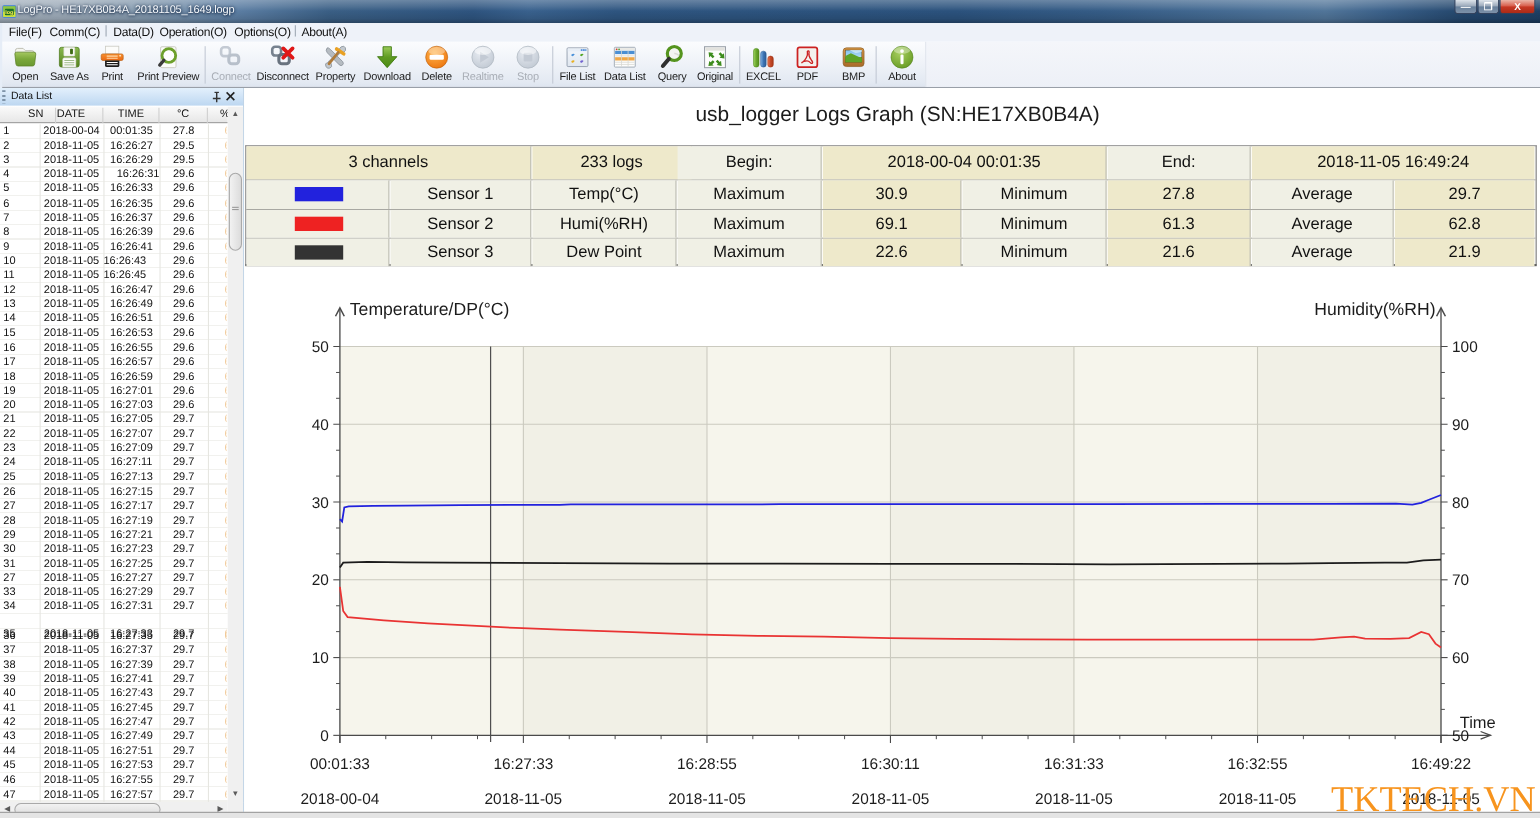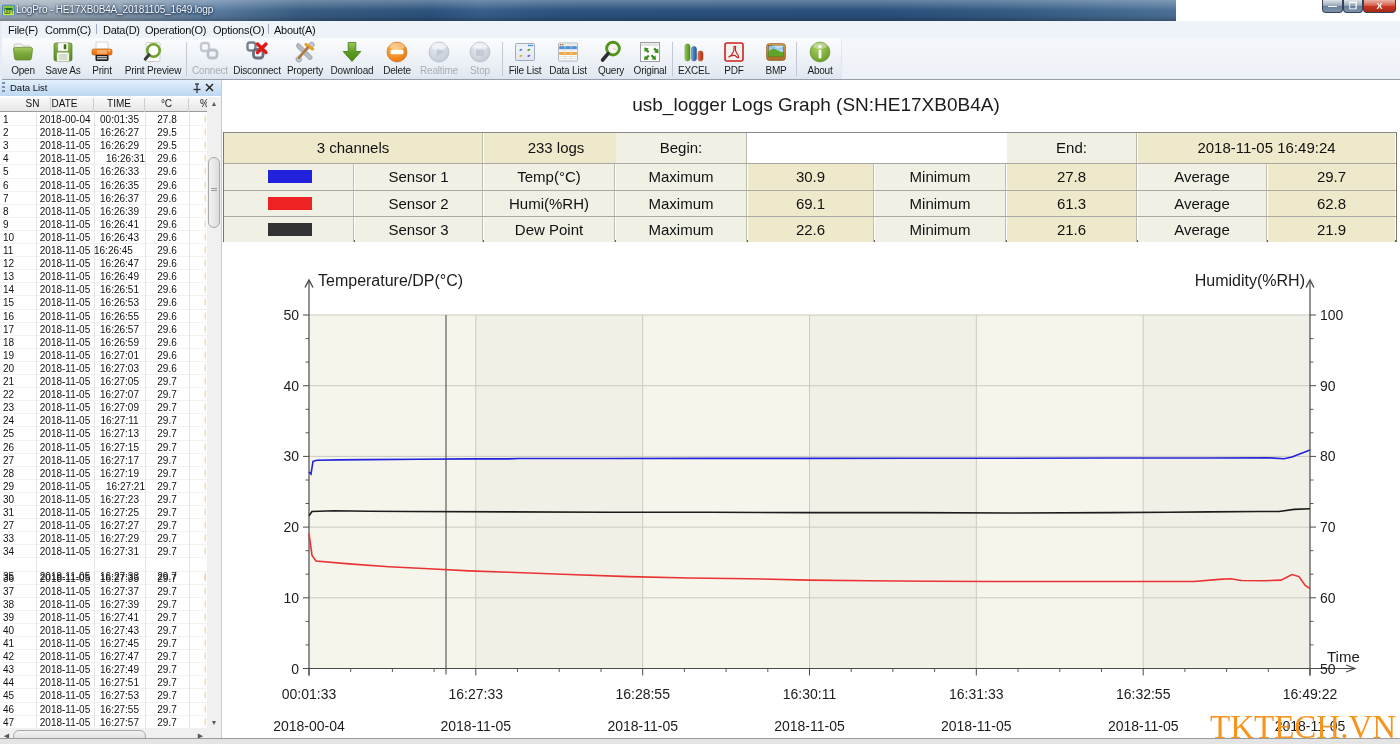--- a/index.html
+++ b/index.html
@@ -1,21 +1,21 @@
 <!DOCTYPE html>
 <html><head>
 <meta charset="utf-8">
 <style>
 * { margin:0; padding:0; box-sizing:border-box; }
 html,body { width:1400px; height:744px; overflow:hidden; font-family:"Liberation Sans",sans-serif; }
 #win { position:relative; width:1400px; height:744px; background:#fff; }
 .abs { position:absolute; }
 
 
-#titlebar { left:0; top:0; width:1176px; height:21px;
+#titlebar { left:0; top:0; width:1400px; height:21px;
   background:
     linear-gradient(to bottom, rgba(255,255,255,.28) 0, rgba(255,255,255,.12) 6px, rgba(0,0,0,0) 10px, rgba(0,0,0,.10) 17px, rgba(0,0,0,.28) 21px),
     linear-gradient(to right, #a3b0bd 0px, #9dabb9 55px, #8298ad 130px, #5c7ea3 215px, #3a5f85 300px, #2e547f 430px, #39618d 480px, #2e5580 560px, #2b527d 870px, #355c86 1000px, #4a7097 1150px, #517599 1205px, #3a6089 1260px, #24476d 1330px, #1d3f64 1400px);
 }
 #titlebar .ticon { position:absolute; left:2px; top:4px; width:13px; height:13px; }
 #titletext { position:absolute; left:16px; top:4px; font-size:10px; letter-spacing:-0.15px; color:#f6f9fc; text-shadow:0 0 3px rgba(15,35,65,.95), 0 1px 2px rgba(15,35,65,.8); white-space:nowrap; }
 .winbtn { position:absolute; top:0; height:13px; border:1px solid #36415a; border-top:none; border-radius:0 0 4px 4px; }
 #btnmin { left:1322px; width:21px; background:linear-gradient(#dde3ea, #9dabbc 45%, #68809b 52%, #7e92a9); }
 #btnmax { left:1343px; width:20px; background:linear-gradient(#dde3ea, #9dabbc 45%, #68809b 52%, #7e92a9); }
 #btncls { left:1363px; width:33px; background:linear-gradient(#eab6a8, #d8604e 45%, #c63824 52%, #aa2a16); }
@@ -466,21 +466,21 @@
       <div class="row" style="top:104.8px">
           <div style="left:3px">9</div>
           <div style="left:36px;width:58px;text-align:center">2018-11-05</div>
           <div style="left:94px;width:51px;text-align:center">16:26:41</div>
           <div style="left:145px;width:44px;text-align:center">29.6</div>
           <div style="left:204px;width:2px;overflow:hidden;color:#f0c896">6</div>
         </div>
       <div class="row" style="top:117.9px">
           <div style="left:3px">10</div>
           <div style="left:36px;width:58px;text-align:center">2018-11-05</div>
-          <div style="left:94px;width:51px;text-align:center">16:26:43</div>
+          <div style="left:94px;width:51px;text-align:left">16:26:43</div>
           <div style="left:145px;width:44px;text-align:center">29.6</div>
           <div style="left:204px;width:2px;overflow:hidden;color:#f0c896">6</div>
         </div>
       <div class="row" style="top:131.0px">
           <div style="left:3px">11</div>
           <div style="left:36px;width:58px;text-align:center">2018-11-05</div>
           <div style="left:94px;width:51px;">16:26:45</div>
           <div style="left:145px;width:44px;text-align:center">29.6</div>
           <div style="left:204px;width:2px;overflow:hidden;color:#f0c896">6</div>
         </div>
@@ -599,21 +599,21 @@
       <div class="row" style="top:353.7px">
           <div style="left:3px">28</div>
           <div style="left:36px;width:58px;text-align:center">2018-11-05</div>
           <div style="left:94px;width:51px;text-align:center">16:27:19</div>
           <div style="left:145px;width:44px;text-align:center">29.7</div>
           <div style="left:204px;width:2px;overflow:hidden;color:#f0c896">6</div>
         </div>
       <div class="row" style="top:366.8px">
           <div style="left:3px">29</div>
           <div style="left:36px;width:58px;text-align:center">2018-11-05</div>
-          <div style="left:94px;width:51px;text-align:right">16:27:21</div>
+          <div style="left:94px;width:51px;text-align:center">16:27:21</div>
           <div style="left:145px;width:44px;text-align:center">29.7</div>
           <div style="left:204px;width:2px;overflow:hidden;color:#f0c896">6</div>
         </div>
       <div class="row" style="top:379.9px">
           <div style="left:3px">30</div>
           <div style="left:36px;width:58px;text-align:center">2018-11-05</div>
           <div style="left:94px;width:51px;text-align:center">16:27:23</div>
           <div style="left:145px;width:44px;text-align:center">29.7</div>
           <div style="left:204px;width:2px;overflow:hidden;color:#f0c896">6</div>
         </div>
@@ -751,20 +751,21 @@
       <div class="arr" style="left:194px">▶</div>
     </div>
   </div>
   <div id="main" class="abs">
     <div id="gtitle">usb_logger Logs Graph (SN:HE17XB0B4A)</div>
     <div id="ctable">
         <div class="trow" style="top:0;height:31px">
           <div class="tc bg1" style="left:0px;width:259px;height:30px;line-height:30px">3 channels</div>
           <div class="tc bg1" style="left:260px;width:145px;height:30px;line-height:30px">233 logs</div>
           <div class="tc bg2" style="left:392px;width:131px;height:30px;line-height:30px">Begin:</div>
+          <div class="tc bg1" style="left:524px;width:258px;height:30px;line-height:30px">2018-00-04 00:01:35</div>
           <div class="tc bg2" style="left:783px;width:130px;height:30px;line-height:30px">End:</div>
           <div class="tc bg1" style="left:914px;width:257px;height:30px;line-height:30px">2018-11-05 16:49:24</div>
         </div>
       <div class="trow" style="top:31px;height:27px">
           <div class="tc bg2" style="left:0px;width:130px;height:26px;line-height:26px">
             <span class="swatch" style="background:#2222dd"></span>
           </div>
           <div class="tc bg2" style="left:131px;width:128px;height:26px;line-height:26px">Sensor 1</div>
           <div class="tc bg2" style="left:260px;width:131px;height:26px;line-height:26px">Temp(°C)</div>
           <div class="tc bg2" style="left:392px;width:131px;height:26px;line-height:26px">Maximum</div>

